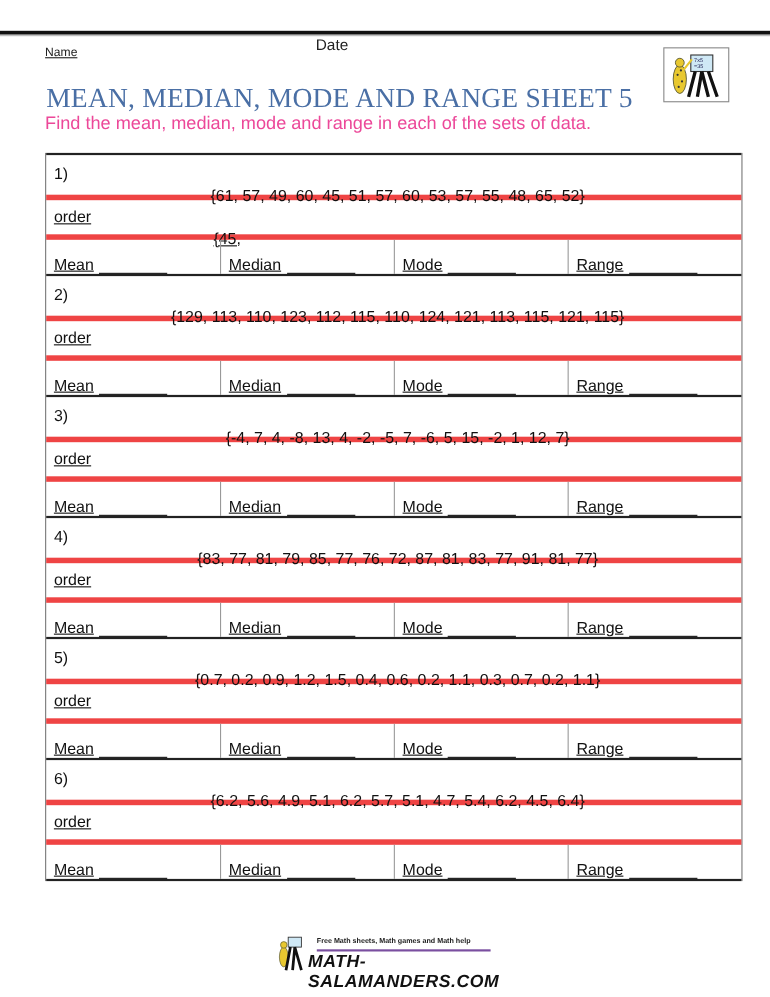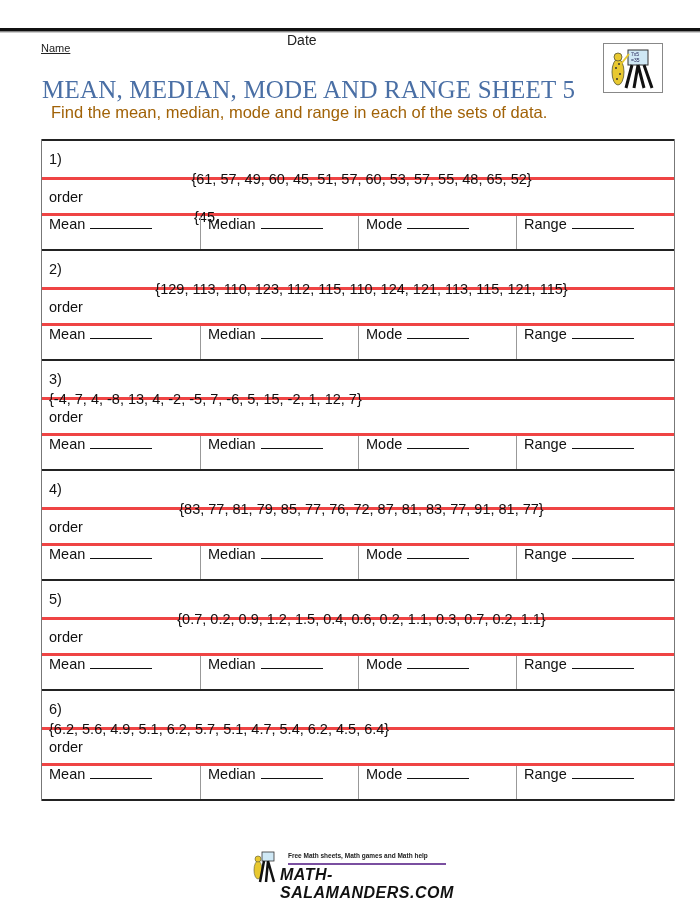--- a/index.html
+++ b/index.html
@@ -4,34 +4,34 @@
 <style>
   html, body { margin: 0; padding: 0; background: #ffffff; }
   body { width: 700px; height: 906px; position: relative; overflow: hidden;
          font-family: "Liberation Sans", "DejaVu Sans", sans-serif; color: #111; }
   .topbar { position: absolute; left: 0; top: 28px; width: 700px; height: 3px; background: #111;
             box-shadow: 0 1px 0 #888, 0 2px 0 #ccc; }
   .name-lbl { position: absolute; left: 41px; top: 42px; font-size: 11px; color: #222; text-decoration: underline; }
   .date-lbl { position: absolute; left: 287px; top: 32px; font-size: 14px; color: #222; }
   .title { position: absolute; left: 42px; top: 76px; font-family: "Liberation Serif", "DejaVu Serif", serif;
            font-size: 25px; color: #4a6fa5; letter-spacing: 0.2px; text-align: right; }
-  .instructions { position: absolute; left: 51px; top: 103px; font-size: 16.5px; color: #a16207; }
+  .instructions { position: absolute; left: 41px; top: 103px; font-size: 16.5px; color: #ec4899; }
   .logo { position: absolute; left: 603px; top: 43px; width: 58px; height: 48px; border: 1px solid #888;
           background: #fff; }
   .sheet { position: absolute; left: 41px; top: 139px; width: 632px; border-left: 1px solid #777;
            border-right: 1px solid #777; }
   .group { border-top: 2px solid #222; }
   .group:last-child { border-bottom: 2px solid #222; }
   .row { height: 36px; display: flex; align-items: center; font-size: 14.5px; box-sizing: border-box; }
-  .row + .row { border-top: 3px solid #ef4444; }
+  .row + .row { border-top: 5px solid #ef4444; text-decoration: underline; }
   .num { width: 140px; padding-left: 7px; flex: none; }
   .dataset { flex: 1; margin-top: 40px; }
   .order-lbl { width: 145px; padding-left: 7px; flex: none; }
   .cells { display: flex; width: 100%; height: 100%; }
-  .cell { width: 25%; display: flex; align-items: flex-start; padding-left: 7px; box-sizing: border-box; }
+  .cell { width: 25%; display: flex; align-items: flex-end; padding-left: 7px; box-sizing: border-box; }
   .cell + .cell { border-left: 1px solid #999; }
   .blank { display: inline-block; width: 62px; border-bottom: 1px solid #111; margin-left: 5px; height: 12px; }
   .footer { position: absolute; left: 250px; top: 850px; width: 200px; height: 36px; }
   .footer-tag { position: absolute; left: 38px; top: 2px; font-size: 6.5px; font-weight: bold; color: #222; white-space: nowrap; }
   .footer-line { position: absolute; left: 38px; top: 13px; width: 158px; height: 2px; background: #7a4fa0; }
   .footer-site { position: absolute; left: 30px; top: 16px; font-size: 16px; font-weight: bold; letter-spacing: 0.5px; color: #111; font-style: italic; }
 </style>
 </head>
 <body>
 
@@ -116,21 +116,21 @@
             <span>Range</span>
             <span class="blank"></span>
           </div>
       </div>
     </div>
   </div>
 
   <div class="group">
     <div class="row">
       <span class="num">3)</span>
-      <span class="dataset" style="padding-left: 0px; margin-left: -140px;">{-4, 7, 4, -8, 13, 4, -2, -5, 7, -6, 5, 15, -2, 1, 12, 7}</span>
+      <span class="dataset" style="padding-left: 0px; text-align: center; margin-left: -140px;">{-4, 7, 4, -8, 13, 4, -2, -5, 7, -6, 5, 15, -2, 1, 12, 7}</span>
     </div>
     <div class="row">
       <span class="order-lbl">order</span>
       <span class="dataset"></span>
     </div>
     <div class="row">
       <div class="cells">
         <div class="cell">
             <span>Mean</span>
             <span class="blank"></span>
@@ -209,21 +209,21 @@
             <span>Range</span>
             <span class="blank"></span>
           </div>
       </div>
     </div>
   </div>
 
   <div class="group">
     <div class="row">
       <span class="num">6)</span>
-      <span class="dataset" style="padding-left: 0px; text-align: left; margin-left: -140px;">{6.2, 5.6, 4.9, 5.1, 6.2, 5.7, 5.1, 4.7, 5.4, 6.2, 4.5, 6.4}</span>
+      <span class="dataset" style="padding-left: 0px; text-align: center; margin-left: -140px;">{6.2, 5.6, 4.9, 5.1, 6.2, 5.7, 5.1, 4.7, 5.4, 6.2, 4.5, 6.4}</span>
     </div>
     <div class="row">
       <span class="order-lbl">order</span>
       <span class="dataset"></span>
     </div>
     <div class="row">
       <div class="cells">
         <div class="cell">
             <span>Mean</span>
             <span class="blank"></span>

